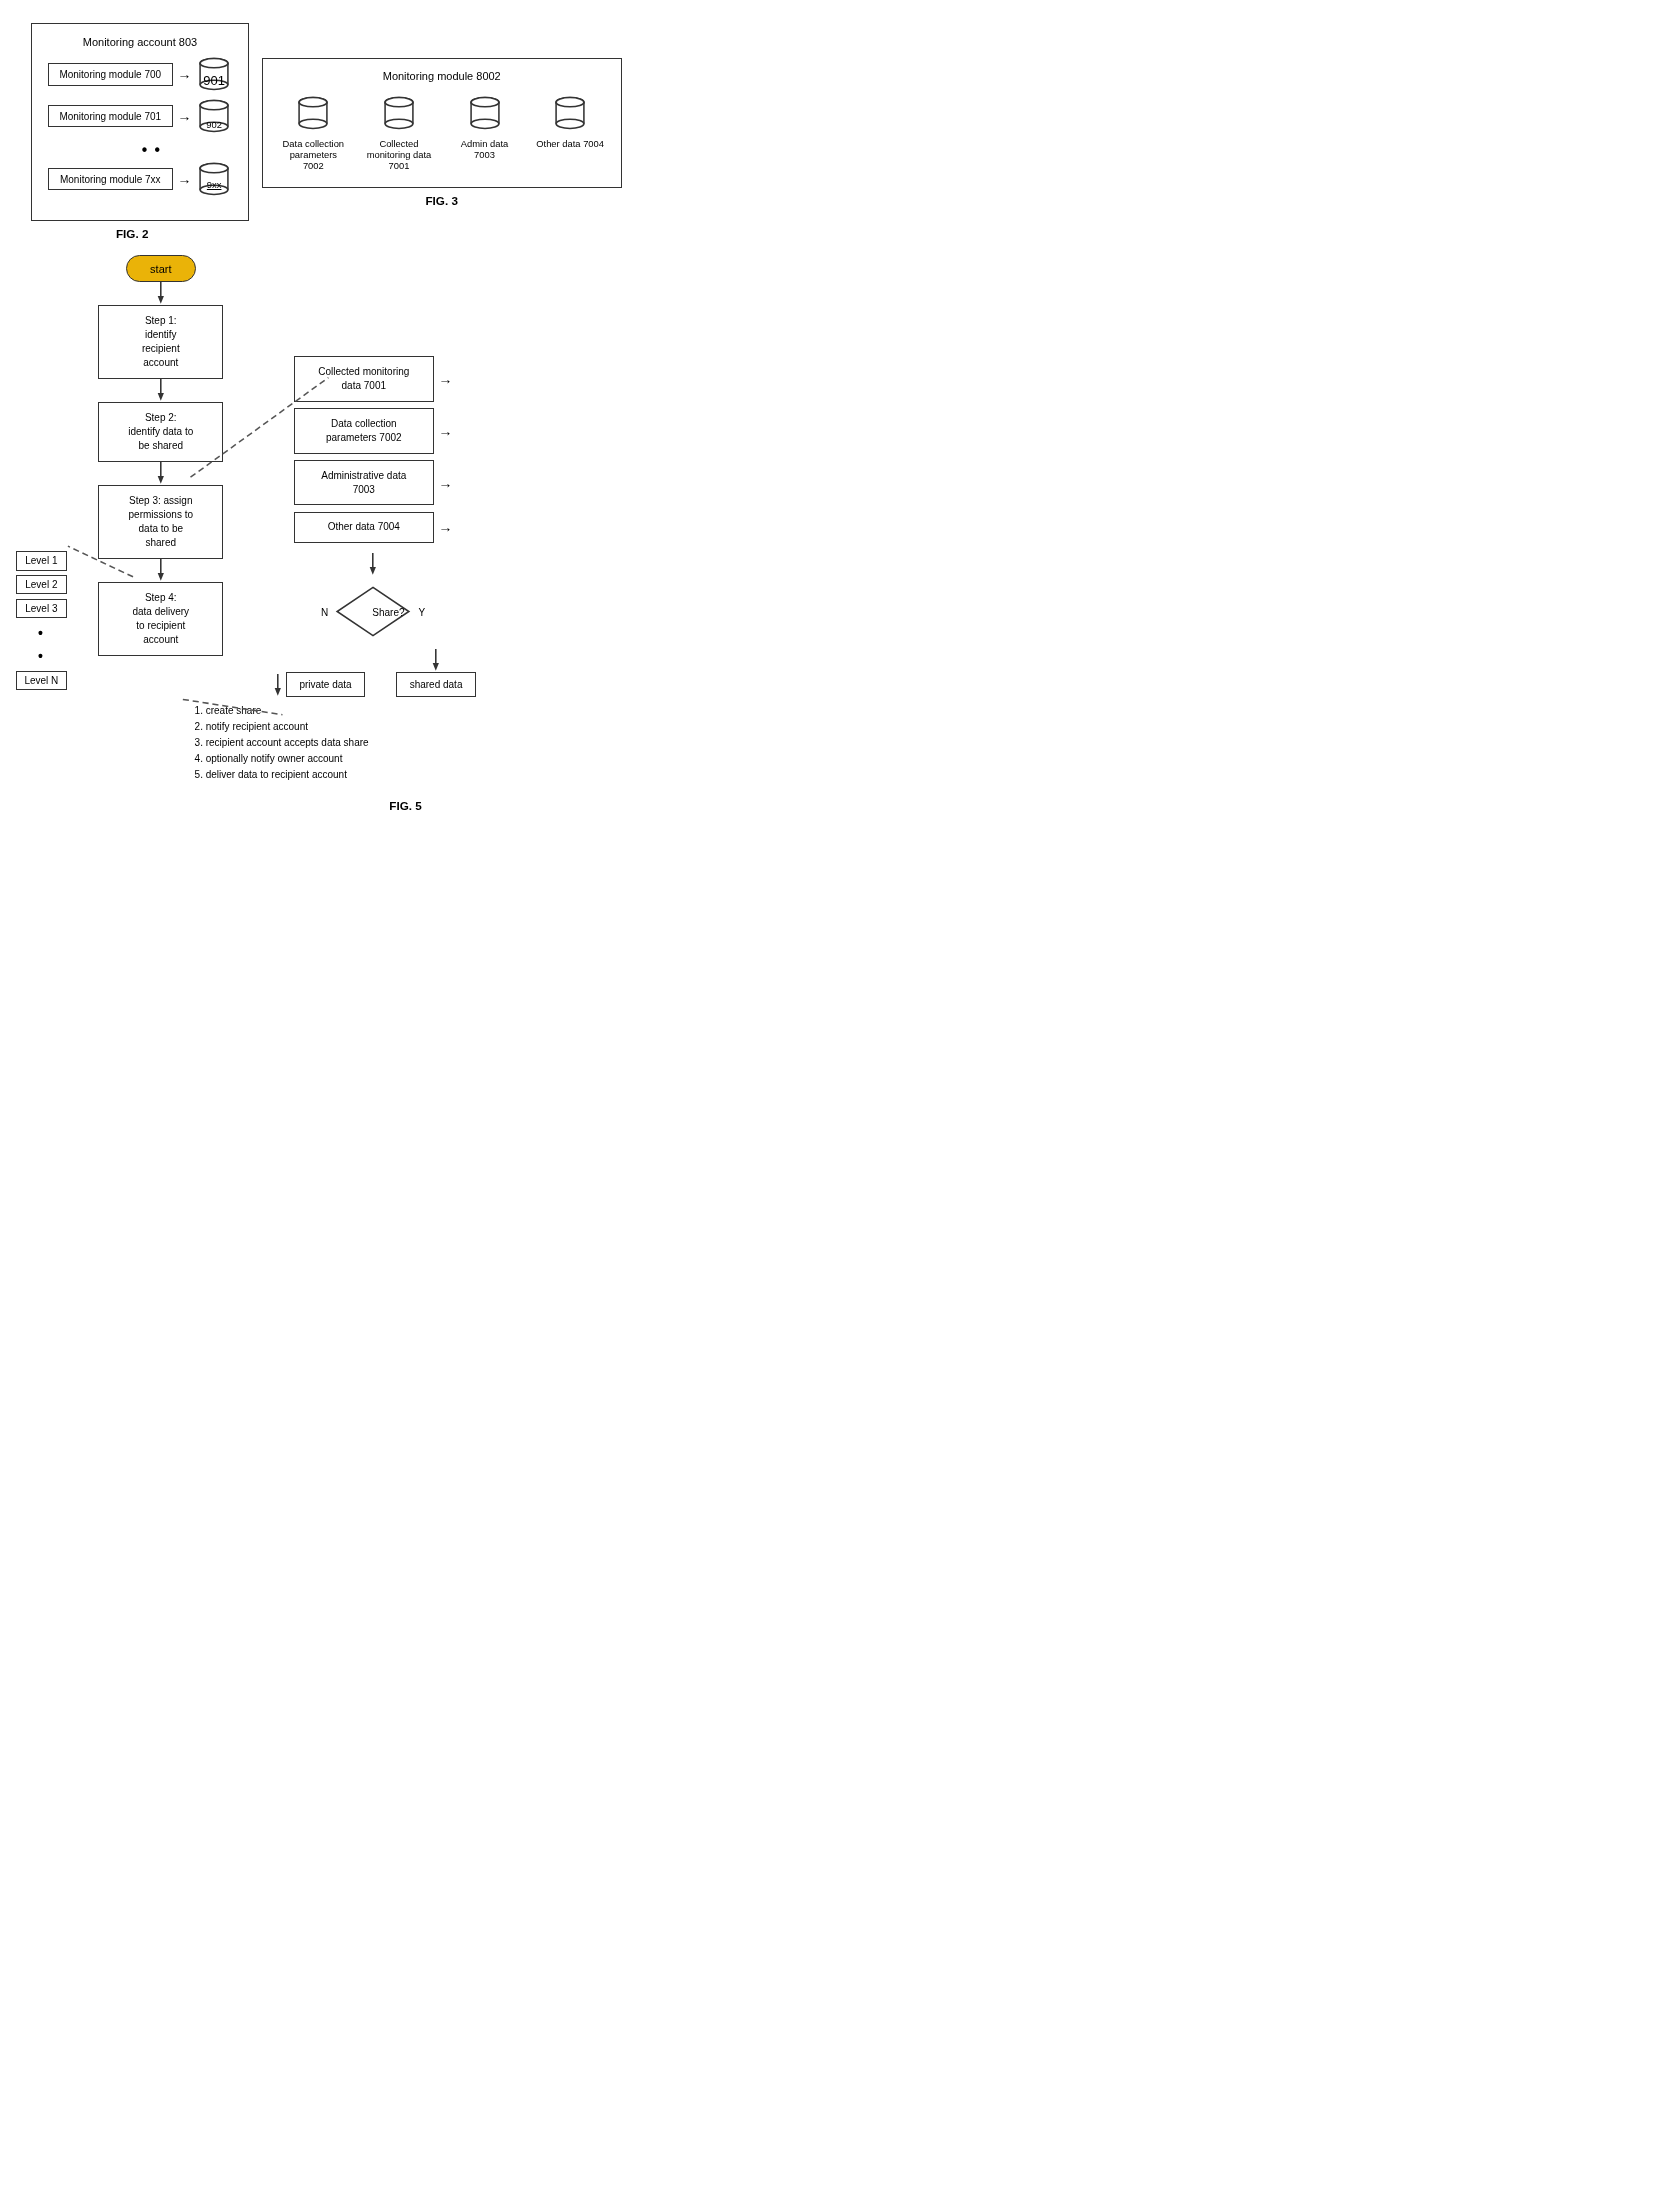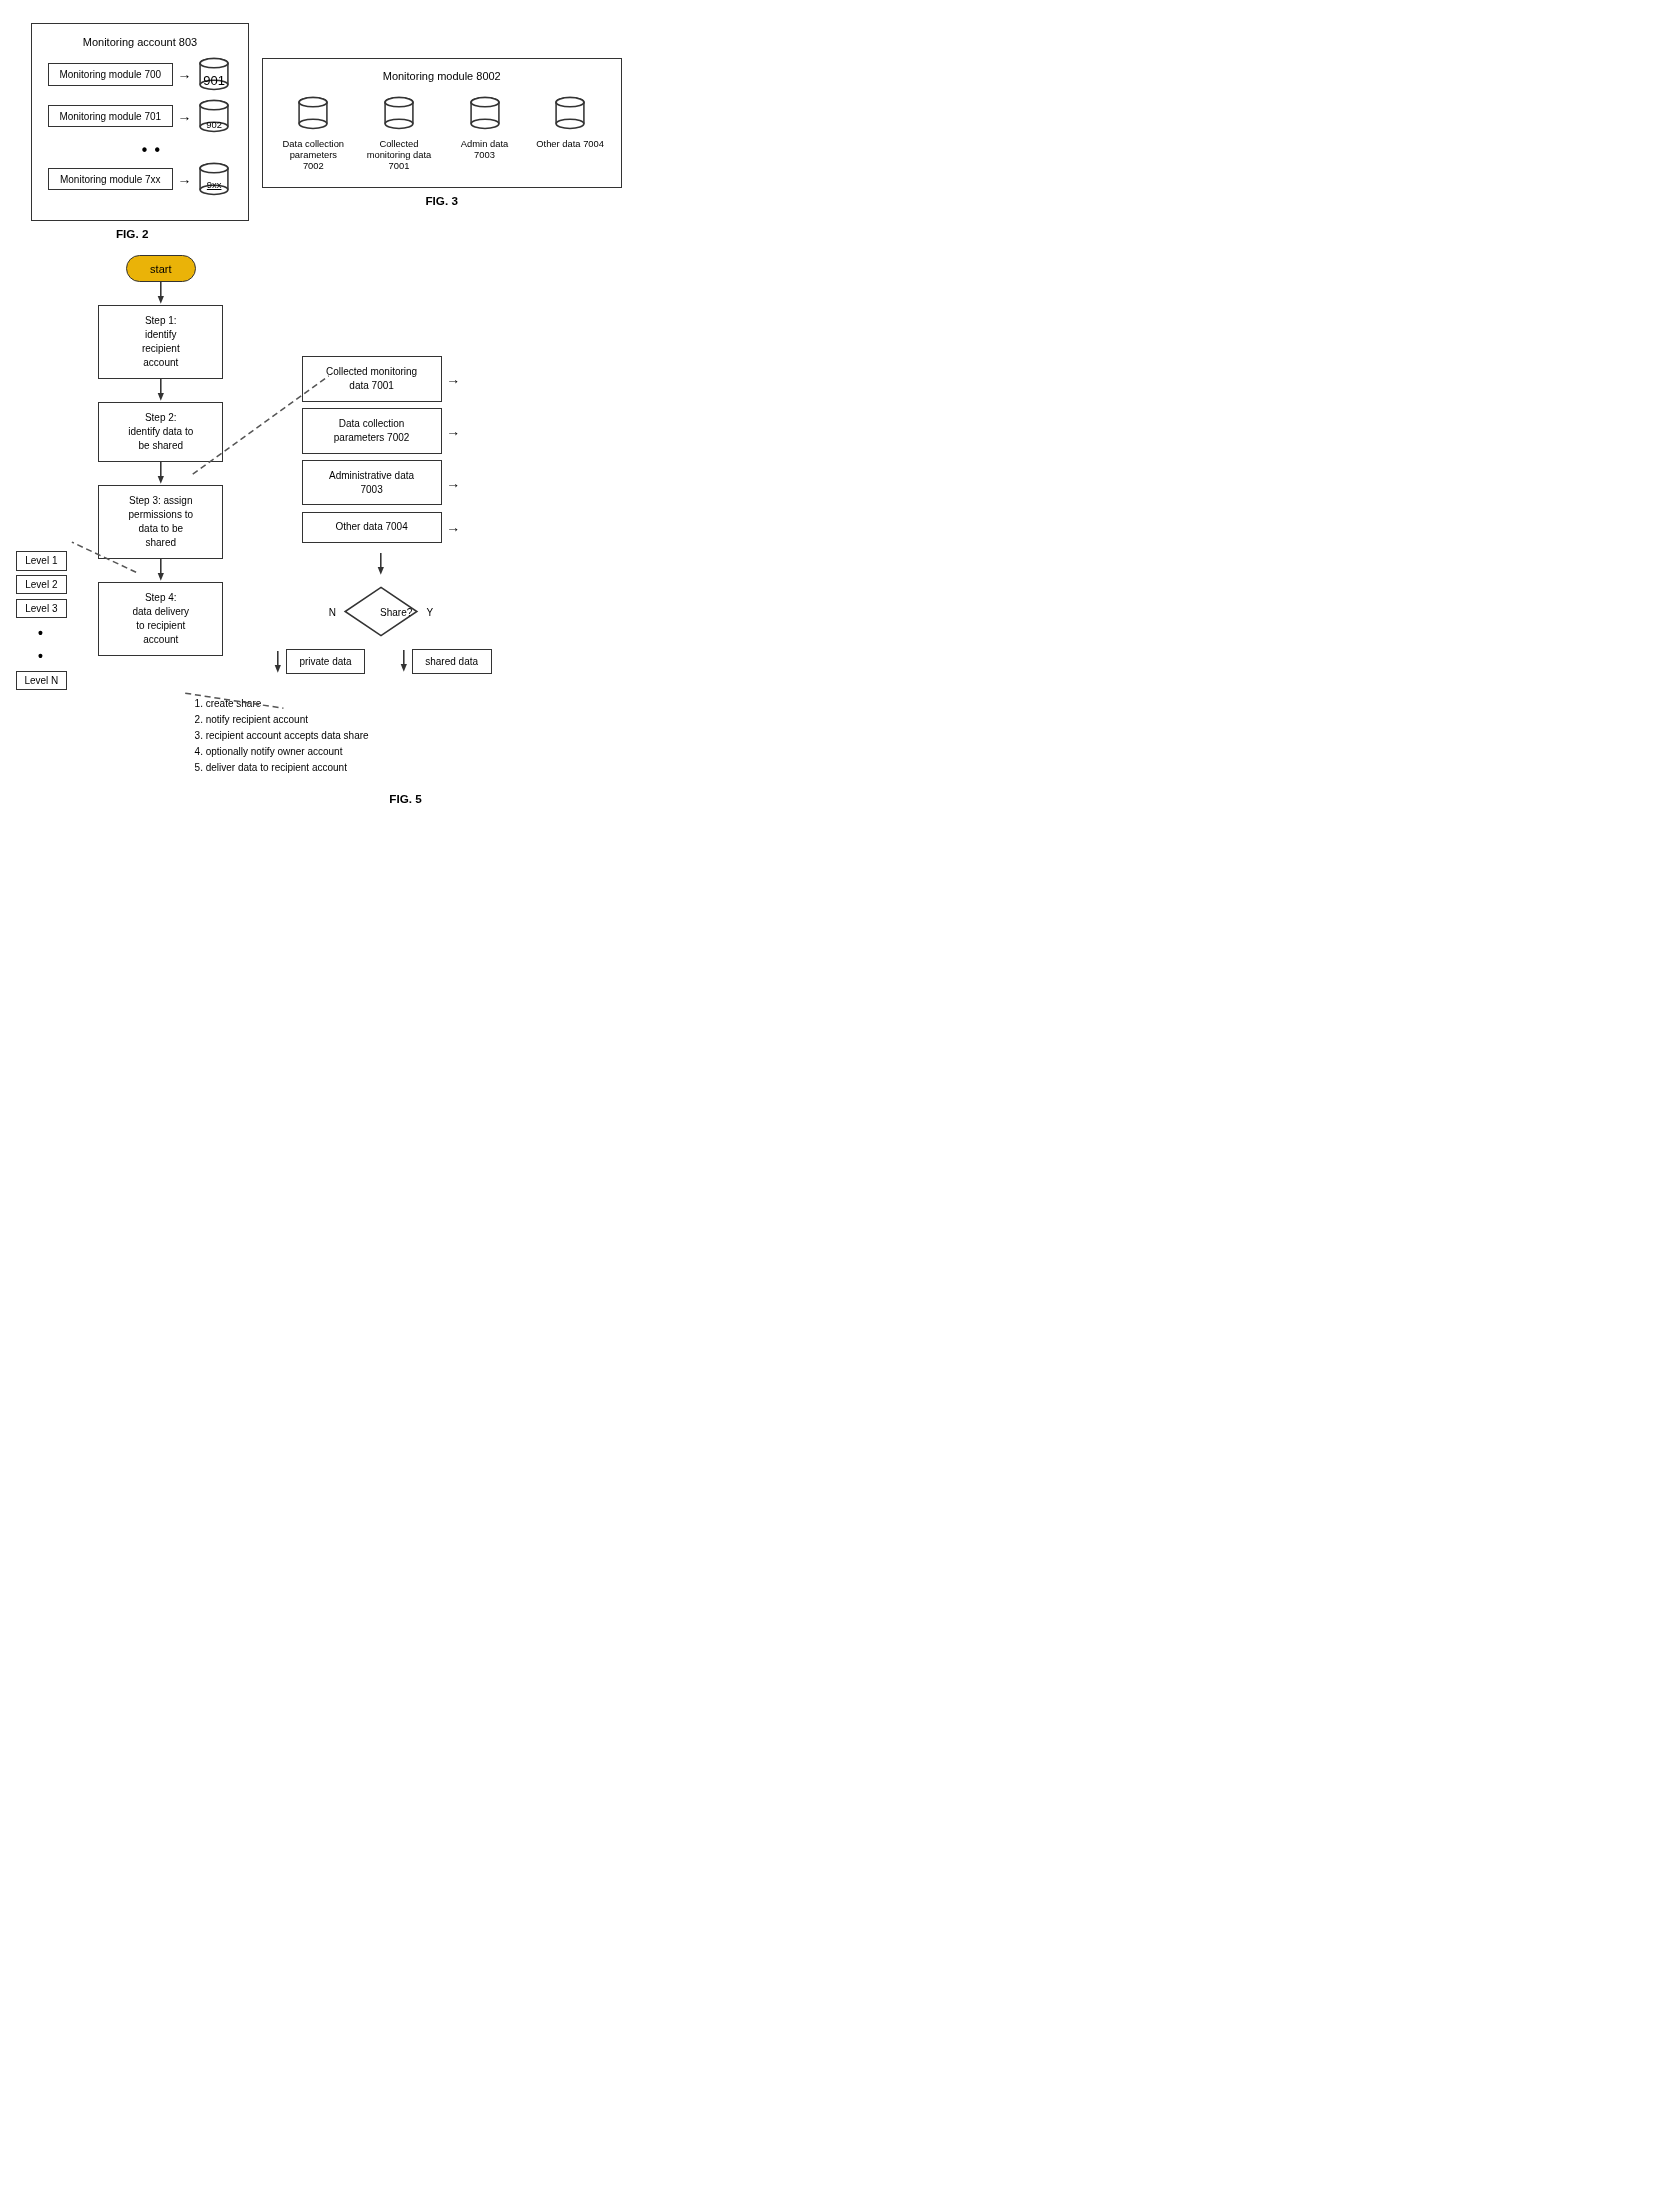--- a/index.html
+++ b/index.html
@@ -466,21 +466,21 @@
         </div>
 
         <div class="outcomes-row">
           <div style="display:flex;flex-direction:row;align-items:flex-end;">
             <svg width="15.6" height="23.4" viewBox="0 0 20 30">
                 <line x1="10" y1="0" x2="10" y2="22" stroke="#333" stroke-width="2"></line>
                 <polygon points="10,28 6,18 14,18" fill="#333"></polygon>
               </svg>
             <div class="outcome-box">private data</div>
           </div>
-          <div style="display:flex;flex-direction:row;align-items:center;">
+          <div style="display:flex;flex-direction:column;align-items:center;">
             <svg width="15.6" height="23.4" viewBox="0 0 20 30">
                 <line x1="10" y1="0" x2="10" y2="22" stroke="#333" stroke-width="2"></line>
                 <polygon points="10,28 6,18 14,18" fill="#333"></polygon>
               </svg>
             <div class="outcome-box">shared data</div>
           </div>
         </div>
       </div>
 
     </div>

